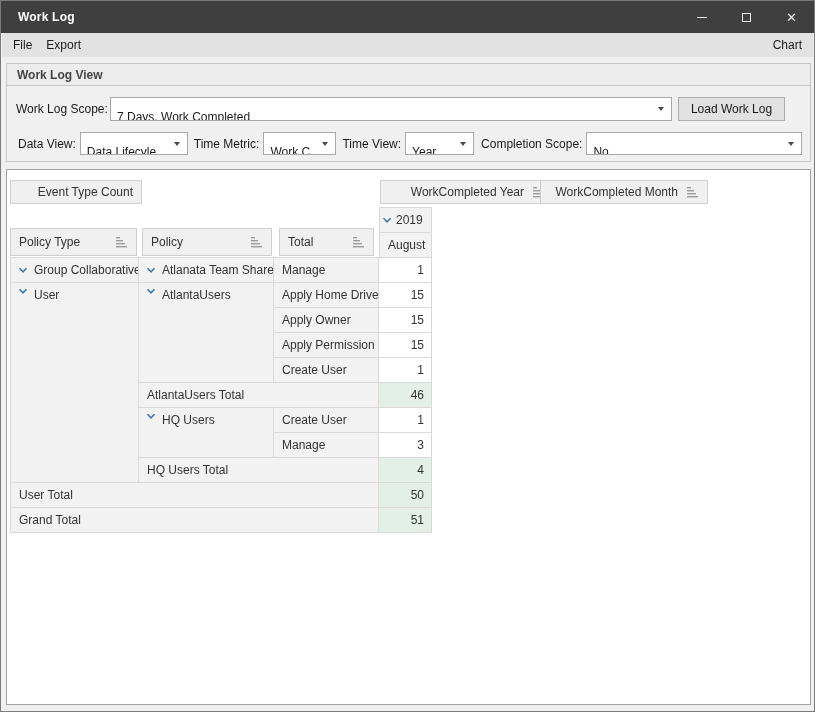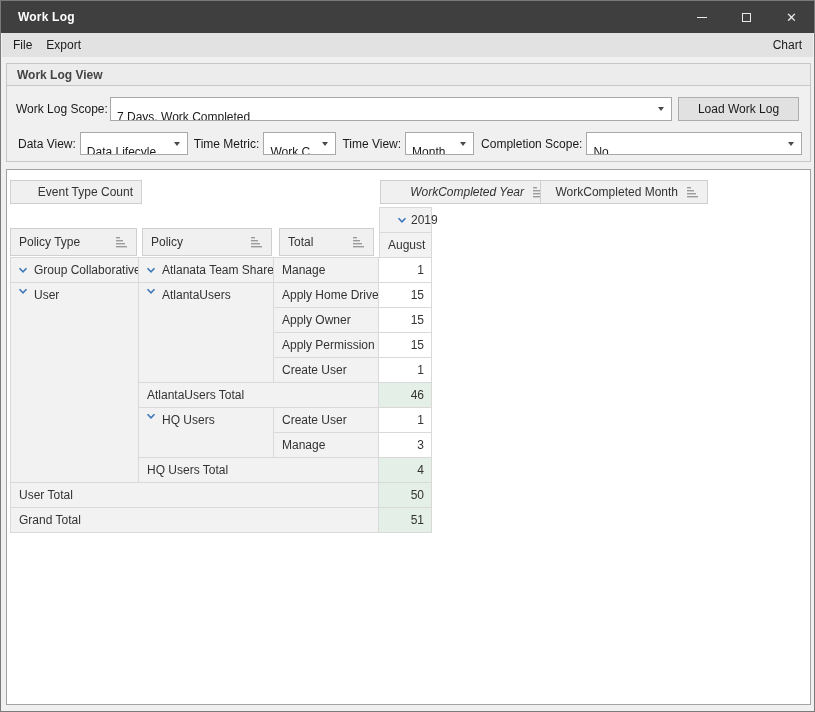--- a/index.html
+++ b/index.html
@@ -55,21 +55,21 @@
     border-top:4px solid #4a4a4a;
   }
   .push-btn {
     background:#e1e1e1; border:1px solid #adadad; height:24px;
     display:flex; align-items:center; justify-content:center; color:#1a1a1a;
   }
 
   .scope-row { position:absolute; left:9px; top:33px; right:8px; height:24px; display:flex; align-items:center; }
   .scope-row .field-label { width:94px; }
   .scope-combo { width:562px; }
-  .load-btn { margin-left:6px; width:121px; }
+  .load-btn { margin-left:6px; width:107px; }
 
   .filter-row { position:absolute; left:11px; top:68px; right:8px; height:23px; display:flex; align-items:center; }
   .filter-row .combo { height:23px; }
   .filter-row .field-label { margin-right:4px; }
   .combo-dataview { width:108px; margin-right:6px; }
   .combo-timemetric { width:73px; margin-right:6px; }
   .combo-timeview { width:69px; margin-right:7px; }
   .combo-completion { flex:1; }
 
   
@@ -78,32 +78,32 @@
     background:#ffffff; border:1px solid #a3a3a3;
   }
   .field-box {
     position:absolute; height:24px; background:#f0f0f0; border:1px solid #cfcfcf;
     display:flex; align-items:center; padding:0 8px; color:#333; white-space:nowrap;justify-content:flex-end;
   }
   .field-box .sort-icon { margin-left:8px; }
   .field-box.row-field { height:28px; justify-content:space-between; }
 
   .box-datafield { left:3px; top:10px; width:132px; }
-  .box-yearfield { left:373px; top:10px; width:174px;font-style:italic; }
+  .box-yearfield { left:373px; top:10px; width:174px; }
   .box-monthfield { left:533px; top:10px; width:168px; }
   .box-policytype { left:3px; top:58px; width:127px; }
   .box-policy { left:135px; top:58px; width:130px; }
   .box-action { left:272px; top:58px; width:95px; }
 
   .colcell {
     position:absolute; left:372px; width:53px; height:25px;
     background:#f2f2f2; border:1px solid #d9d9d9; border-bottom:0;
     display:flex; align-items:center; color:#333;
   }
-  .cell-year { top:37px; padding-left:17px; }
+  .cell-year { top:37px; padding-left:2px; }
   .cell-year .chev { margin-right:4px; }
   .cell-month { top:62px; padding-left:8px; }
 
   .grid {
     position:absolute; left:3px; top:87px;
     width:422px; height:276px;
     border-top:1px solid #d9d9d9; border-left:1px solid #d9d9d9;
     display:grid;
     grid-template-columns:128px 135px 105px 53px;
     grid-template-rows:repeat(11, 25px);
@@ -170,21 +170,21 @@
         <span>Data Lifecyle ...</span>
         <span class="dd-arrow"></span>
       </div>
       <span class="field-label">Time Metric:</span>
       <div class="combo combo-timemetric">
         <span>Work C...</span>
         <span class="dd-arrow"></span>
       </div>
       <span class="field-label">Time View:</span>
       <div class="combo combo-timeview">
-        <span>Month</span>
+        <span>Year</span>
         <span class="dd-arrow"></span>
       </div>
       <span class="field-label">Completion Scope:</span>
       <div class="combo combo-completion">
         <span>No</span>
         <span class="dd-arrow"></span>
       </div>
     </div>
   </div>
 

